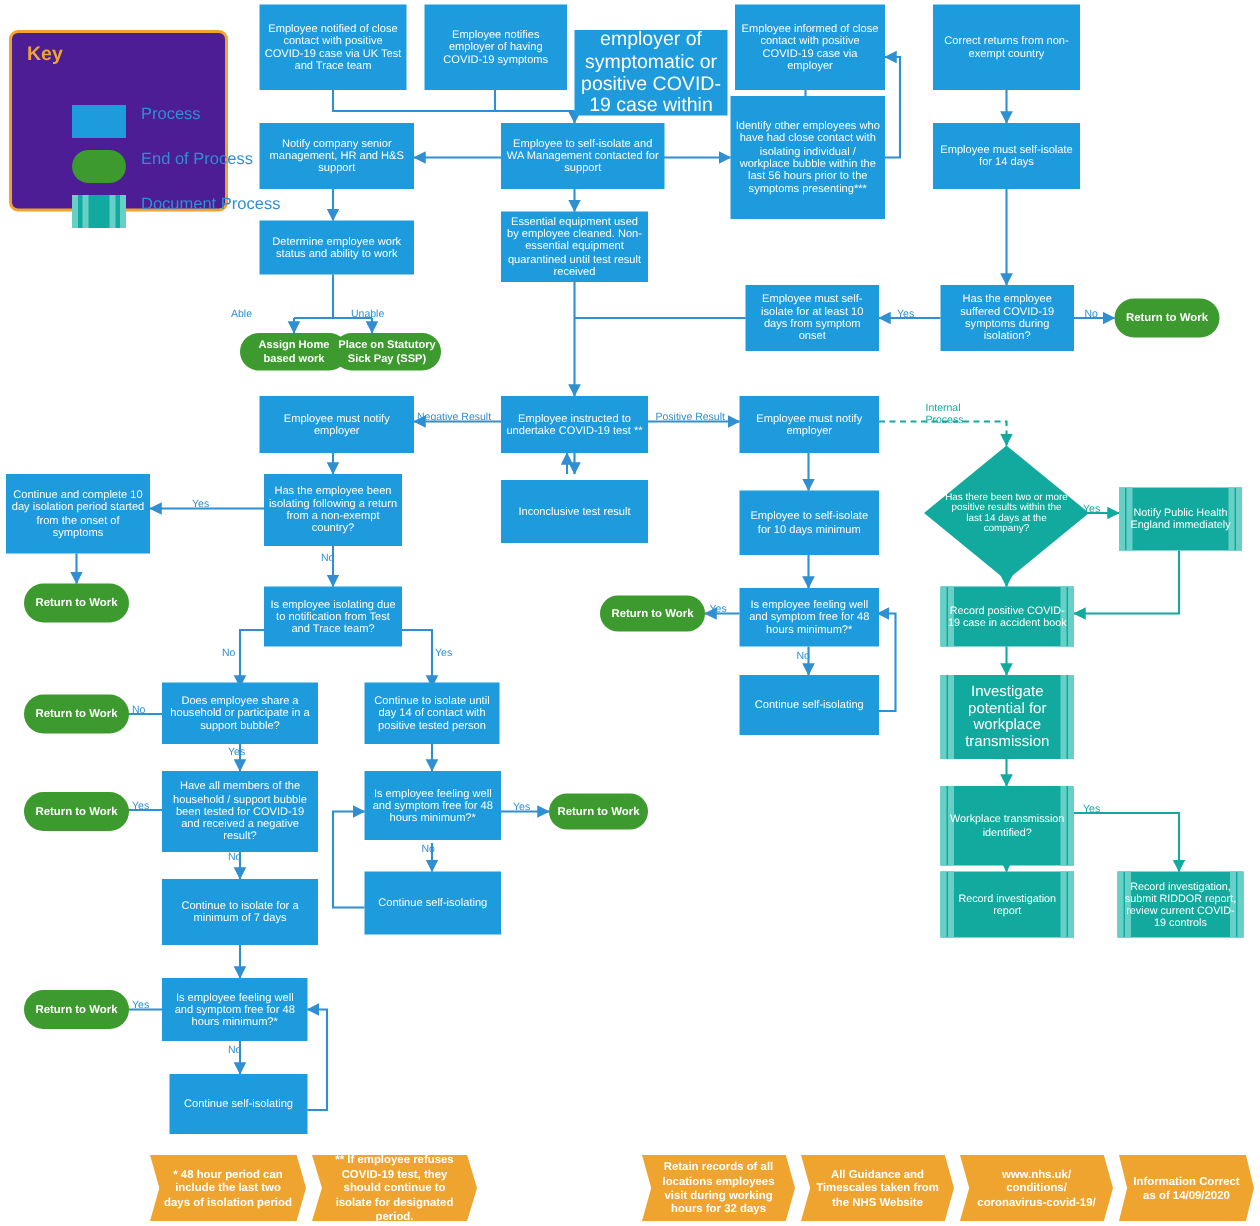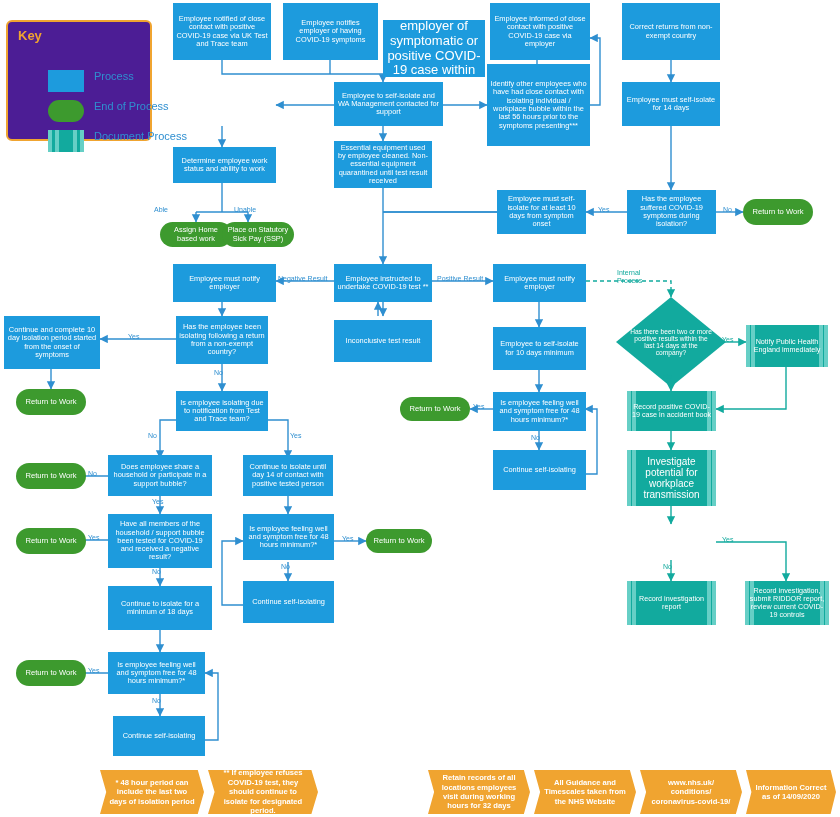--- a/index.html
+++ b/index.html
@@ -4,21 +4,21 @@
 <title>COVID-19 Employee Flowchart</title>
 <style>
   html,body{margin:0;padding:0;background:#ffffff;}
   body{font-family:"Liberation Sans","DejaVu Sans",sans-serif;}
   #canvas{position:relative;width:840px;height:817px;overflow:hidden;background:#fff;}
 
   .node{position:absolute;box-sizing:border-box;display:flex;align-items:center;
         justify-content:center;text-align:center;color:#ffffff;line-height:1.12;
         padding:2px 3px;}
   .proc{background:#1d9bdd;}
-  .term{background:#3d9a2e;border-radius:999px;}
+  .term{background:#3d9a2e;border-radius:999px;font-weight:bold;}
   .doc{background:#12aa9e;}
   .doc .docbar{position:absolute;top:0;bottom:0;width:4px;background:#66cfc6;}
   .doc .docbar.l{left:5px;}
   .doc .docbar.r{right:5px;}
   .doc .docbar.le{left:0;}
   .doc .docbar.re{right:0;}
   .doc .dtext{position:relative;z-index:2;}
   .dia{position:absolute;display:flex;align-items:center;justify-content:center;
        text-align:center;color:#fff;}
   .dia .diabg{position:absolute;inset:0;background:#12aa9e;
@@ -196,20 +196,21 @@
       <div class="klab">Document Process</div>
     </div>
   </div>
 
   <div class="node proc" style="left:173px;top:3px;width:98px;height:57px;font-size:7.4px">Employee notified of close contact with positive COVID-19 case via UK Test and Trace team</div>
   <div class="node proc" style="left:283px;top:3px;width:95px;height:57px;font-size:7.4px">Employee notifies employer of having COVID-19 symptoms</div>
   <div class="node proc" style="left:383px;top:20px;width:102px;height:57px;font-size:13px">Employee notifies employer of symptomatic or positive COVID-19 case within household or support bubble</div>
   <div class="node proc" style="left:490px;top:3px;width:100px;height:57px;font-size:7.4px">Employee informed of close contact with positive COVID-19 case via employer</div>
   <div class="node proc" style="left:622px;top:3px;width:98px;height:57px;font-size:7.4px">Correct returns from non-exempt country</div>
 
+  <div class="node proc" style="left:173px;top:82px;width:103px;height:44px;font-size:7.4px">Notify company senior management, HR and H&amp;S support</div>
   <div class="node proc" style="left:334px;top:82px;width:109px;height:44px;font-size:7.4px">Employee to self-isolate and WA Management contacted for support</div>
   <div class="node proc" style="left:487px;top:64px;width:103px;height:82px;font-size:7.4px">Identify other employees who have had close contact with isolating individual / workplace bubble within the last 56 hours prior to the symptoms presenting***</div>
   <div class="node proc" style="left:622px;top:82px;width:98px;height:44px;font-size:7.4px">Employee must self-isolate for 14 days</div>
 
   <div class="node proc" style="left:173px;top:147px;width:103px;height:36px;font-size:7.4px">Determine employee work status and ability to work</div>
   <div class="node proc" style="left:334px;top:141px;width:98px;height:47px;font-size:7.4px">Essential equipment used by employee cleaned. Non-essential equipment quarantined until test result received</div>
 
   <div class="node term" style="left:160px;top:222px;width:72px;height:25px;font-size:7.4px">Assign Home based work</div>
   <div class="node term" style="left:222px;top:222px;width:72px;height:25px;font-size:7.4px">Place on Statutory Sick Pay (SSP)</div>
 
@@ -264,22 +265,29 @@
       <span class="docbar r"></span>
     <span class="dtext">Investigate potential for workplace transmission</span>
   </div>
   <div class="node proc" style="left:493px;top:450px;width:93px;height:40px;font-size:7.4px">Continue self-isolating</div>
 
   <div class="node term" style="left:16px;top:528px;width:70px;height:26px;font-size:7.6px">Return to Work</div>
   <div class="node proc" style="left:108px;top:514px;width:104px;height:54px;font-size:7.4px">Have all members of the household / support bubble been tested for COVID-19 and received a negative result?</div>
   <div class="node proc" style="left:243px;top:514px;width:91px;height:46px;font-size:7.4px">Is employee feeling well and symptom free for 48 hours minimum?*</div>
   <div class="node term" style="left:366px;top:529px;width:66px;height:24px;font-size:7.6px">Return to Work</div>
 
-
-  <div class="node proc" style="left:108px;top:586px;width:104px;height:44px;font-size:7.4px">Continue to isolate for a minimum of 18 days</div>
+  <div class="node doc" style="left:627px;top:524px;width:89px;height:53px;font-size:7.2px">
+    <span class="docbar le"></span>
+      <span class="docbar l"></span>
+    <span class="docbar re"></span>
+      <span class="docbar r"></span>
+    <span class="dtext">Workplace transmission identified?</span>
+  </div>
+
+  <div class="node proc" style="left:108px;top:586px;width:104px;height:44px;font-size:7.4px">Continue to isolate for a minimum of 7 days</div>
   <div class="node proc" style="left:243px;top:581px;width:91px;height:42px;font-size:7.4px">Continue self-isolating</div>
 
   <div class="node doc" style="left:627px;top:581px;width:89px;height:44px;font-size:7.2px">
     <span class="docbar le"></span>
       <span class="docbar l"></span>
     <span class="docbar re"></span>
       <span class="docbar r"></span>
     <span class="dtext">Record investigation report</span>
   </div>
   <div class="node doc" style="left:745px;top:581px;width:84px;height:44px;font-size:7.2px">

